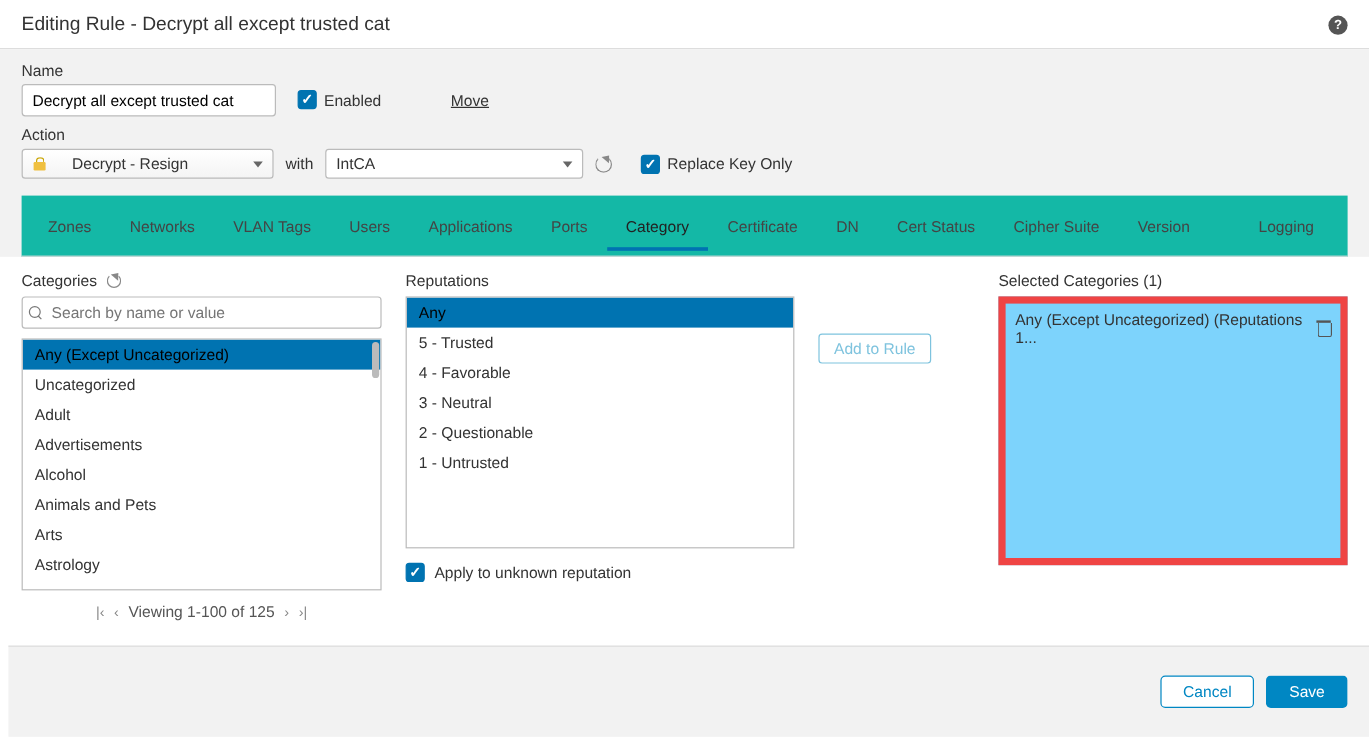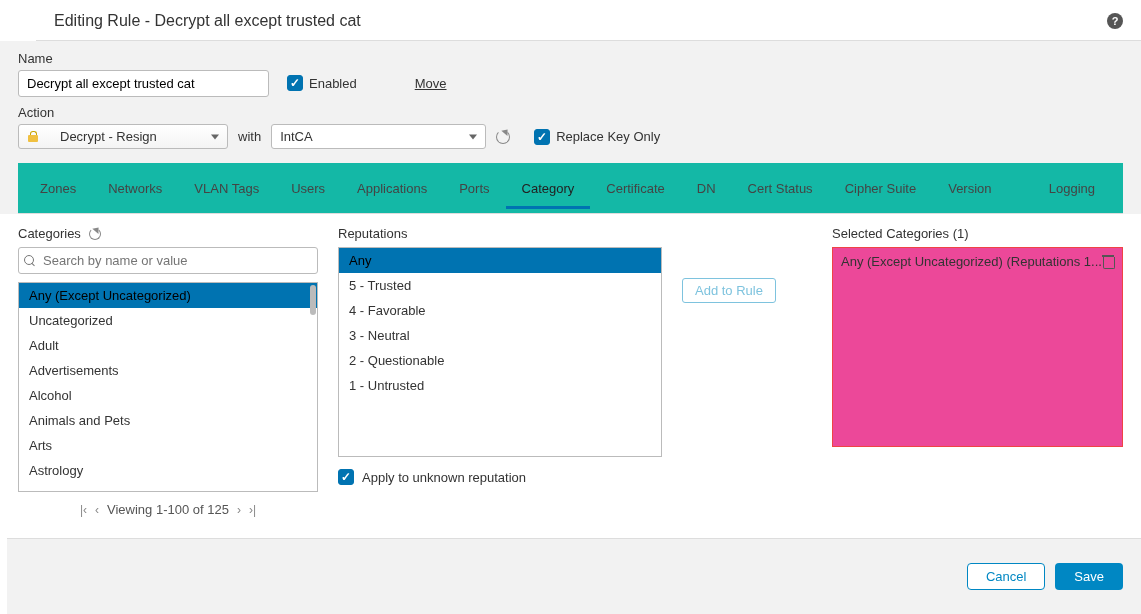--- a/index.html
+++ b/index.html
@@ -11,41 +11,40 @@
   width: 1141px;
   height: 614px;
   overflow: hidden;
 }
 .header {
   display: flex;
   justify-content: space-between;
   align-items: center;
   padding: 12px 18px 10px 18px;
   border-bottom: 1px solid #ddd;
-  margin-left: 36px;
 }
 .title {
   font-size: 16px;
   font-weight: 400;
 }
 .help-icon {
   width: 16px; height: 16px; border-radius: 50%;
   background: #555; color: #fff; font-size: 11px; font-weight: bold;
   display: flex; align-items: center; justify-content: center;
 }
 .form-area {
   background: #f2f2f2;
   padding: 10px 18px 0 18px;
 }
 .row { display: flex; align-items: center; gap: 18px; margin-bottom: 8px; }
 .field-label { font-size: 13px; color: #333; margin-bottom: 4px; display: block; }
 input.text {
   border: 1px solid #bbb; padding: 5px 8px; font-size: 13px; border-radius: 3px; background: #fff;
 }
-.name-input { width: 251px; }
+.name-input { width: 212px; }
 .checkbox-wrap { display: inline-flex; align-items: center; gap: 6px; }
 .cbx {
   width: 16px; height: 16px; border: 1px solid #bbb; border-radius: 3px; background: #fff;
   display: inline-flex; align-items: center; justify-content: center; cursor: pointer;
 }
 .cbx.checked { background: #0073b1; border-color: #0073b1; }
 .cbx.checked::after { content: "✓"; color: #fff; font-size: 12px; font-weight: bold; line-height: 1; }
 .link { text-decoration: underline; color: #333; cursor: pointer; }
 .select {
   border: 1px solid #bbb; background: #fff; padding: 4px 22px 4px 8px;
@@ -105,21 +104,21 @@
   padding: 5px 10px; font-size: 13px; cursor: pointer;
 }
 .list-item.selected { background: #0073b1; color: #000000; }
 .scrollbar-thumb {
   position:absolute; right:1px; top:2px; width:6px; height:30px; background:#bbb; border-radius:3px;
 }
 .add-rule-btn {
   border:1px solid #7ec3de; background:#fff; color:#7ec3de; padding:4px 12px; border-radius:3px; font-size:13px; cursor:pointer;
 }
 .selected-box {
-  border:1px solid #ef4444; height:200px; padding:6px 8px; background:#ec4899;
+  border:6px solid #ef4444; height:224px; padding:6px 8px; background:#7dd3fc;
 }
 .selected-row { display:flex; justify-content:space-between; align-items:center; font-size:13px; }
 .trash-icon {
   width:12px; height:14px; display:inline-block; position:relative; cursor:pointer;
 }
 .trash-icon::before { content:""; position:absolute; top:2px; left:1px; width:10px; height:11px; border:1px solid #555; border-top:none; border-radius:0 0 2px 2px;}
 .trash-icon::after { content:""; position:absolute; top:0; left:0; width:12px; height:2px; background:#555;}
 .pager { display:flex; gap:8px; align-items:center; justify-content:center; margin-top:10px; color:#555; font-size:13px;}
 .pager .nav { cursor:pointer; color:#888; font-size:12px; }
 .apply-row { display:flex; align-items:center; gap:8px; margin-top:12px; }

